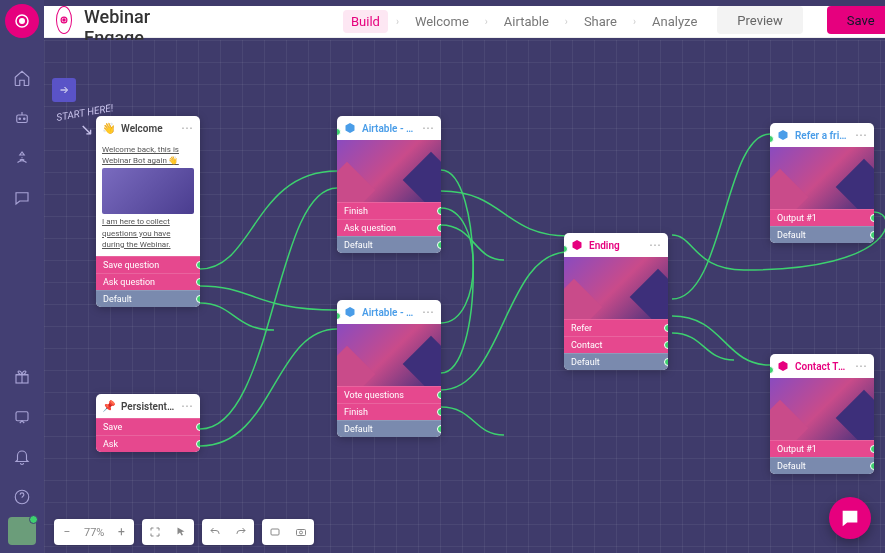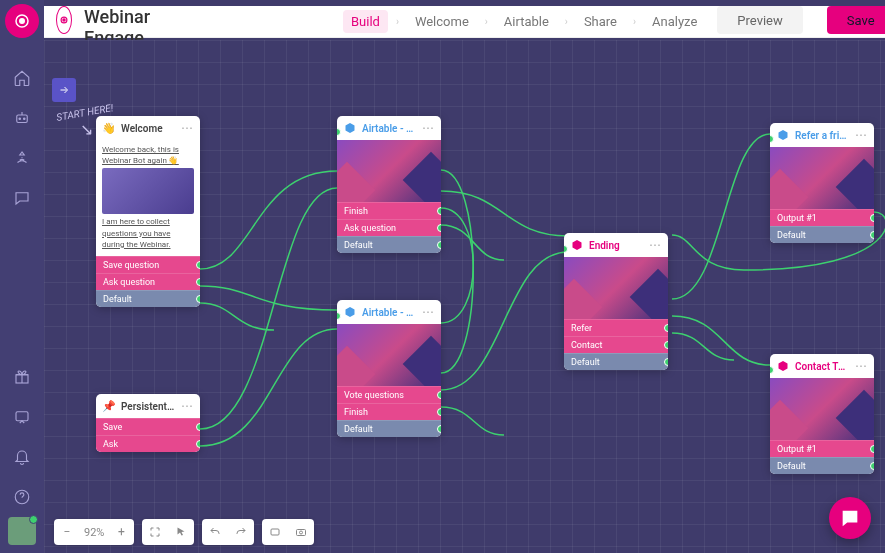--- a/index.html
+++ b/index.html
@@ -358,21 +358,21 @@
       </div>
     <div class="node-row row-blue">
         <span>Default</span>
         <span class="node-port"></span>
       </div>
   </div>
 
   <div class="toolbar">
     <div class="toolgroup">
       <div class="toolbtn">−</div>
-      <div class="zoomlabel">92%</div>
+      <div class="zoomlabel">77%</div>
       <div class="toolbtn">+</div>
     </div>
     <div class="toolgroup">
       <div class="toolbtn">
           <svg width="12" height="12" viewBox="0 0 24 24" fill="none" stroke="currentColor" stroke-width="2">
             <path d="M4 9V4h5M20 9V4h-5M4 15v5h5M20 15v5h-5"></path>
           </svg>
         </div>
       <div class="toolbtn">
           <svg width="12" height="12" viewBox="0 0 24 24" fill="currentColor">

